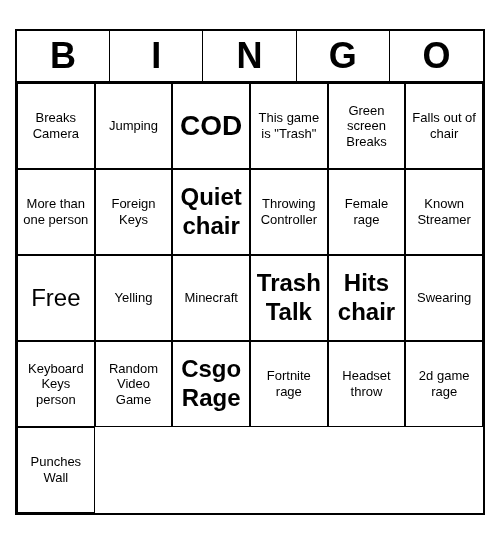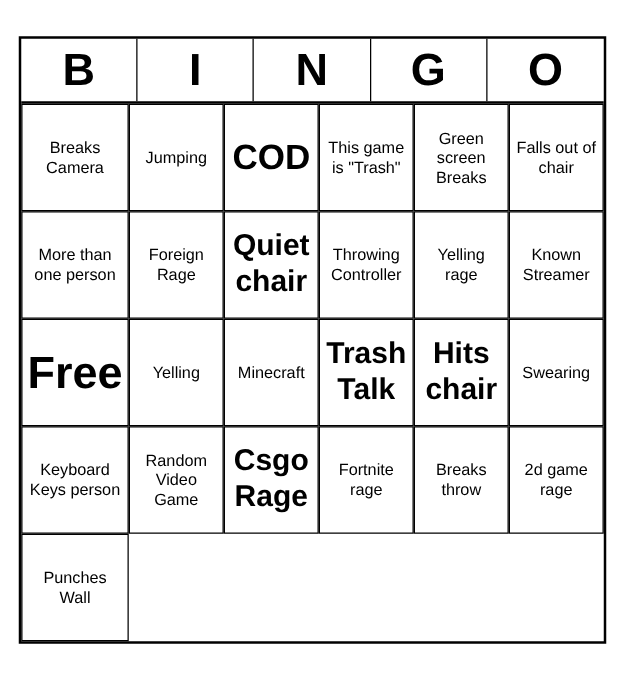--- a/index.html
+++ b/index.html
@@ -49,22 +49,22 @@
     }
     .bingo-cell.large-text {
       font-size: 24px;
       font-weight: bold;
     }
     .bingo-cell.xlarge-text {
       font-size: 28px;
       font-weight: bold;
     }
     .bingo-cell.free-cell {
-      font-size: 36px;
-      font-weight: bold;
+      font-size: 24px;
+      font-weight: normal;
     }
   </style>
 </head>
 <body>
 
 <div class="bingo-card">
   <div class="bingo-header">
   <div class="bingo-header-cell">B</div>
       <div class="bingo-header-cell">I</div>
       <div class="bingo-header-cell">N</div>
@@ -72,32 +72,32 @@
       <div class="bingo-header-cell">O</div>
     </div>
   <div class="bingo-grid">
   <div class="bingo-cell">Breaks Camera</div>
       <div class="bingo-cell">Jumping</div>
       <div class="bingo-cell xlarge-text">COD</div>
       <div class="bingo-cell">This game is "Trash"</div>
       <div class="bingo-cell">Green screen Breaks</div>
       <div class="bingo-cell">Falls out of chair</div>
       <div class="bingo-cell">More than one person</div>
-      <div class="bingo-cell">Foreign Rage</div>
+      <div class="bingo-cell">Foreign Keys</div>
       <div class="bingo-cell large-text">Quiet chair</div>
       <div class="bingo-cell">Throwing Controller</div>
-      <div class="bingo-cell">Yelling rage</div>
+      <div class="bingo-cell">Female rage</div>
       <div class="bingo-cell">Known Streamer</div>
       <div class="bingo-cell free-cell">Free</div>
       <div class="bingo-cell">Yelling</div>
       <div class="bingo-cell">Minecraft</div>
       <div class="bingo-cell large-text">Trash Talk</div>
       <div class="bingo-cell large-text">Hits chair</div>
       <div class="bingo-cell">Swearing</div>
       <div class="bingo-cell">Keyboard Keys person</div>
       <div class="bingo-cell">Random Video Game</div>
       <div class="bingo-cell large-text">Csgo Rage</div>
       <div class="bingo-cell">Fortnite rage</div>
-      <div class="bingo-cell">Breaks throw</div>
+      <div class="bingo-cell">Headset throw</div>
       <div class="bingo-cell">2d game rage</div>
       <div class="bingo-cell">Punches Wall</div>
     </div>
 </div>
 
 </body></html>

